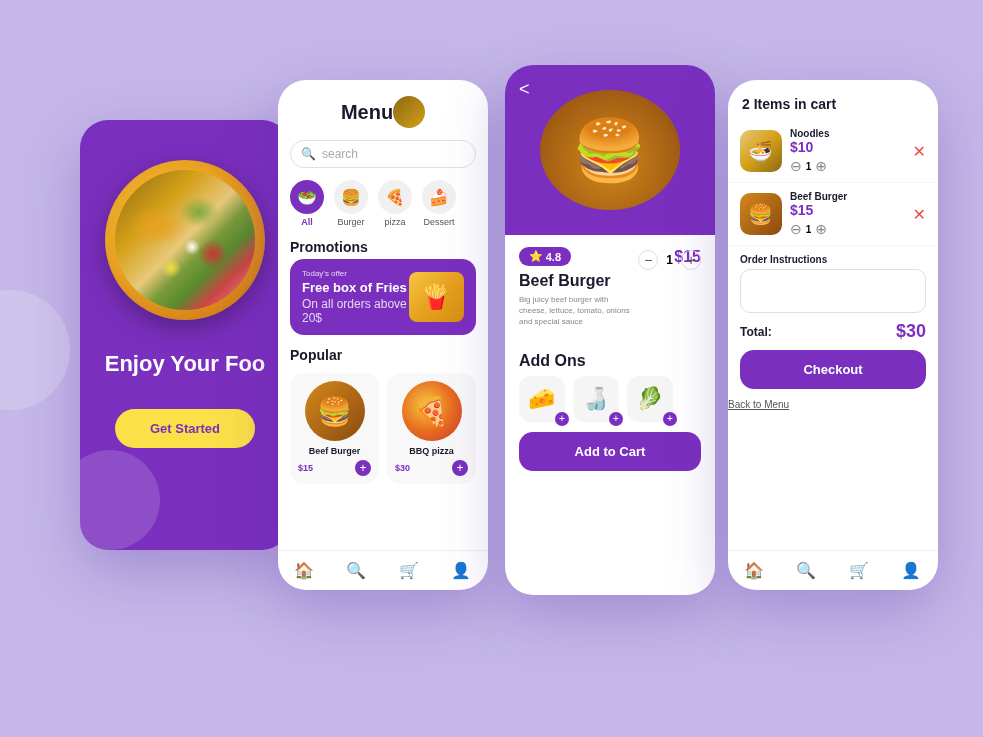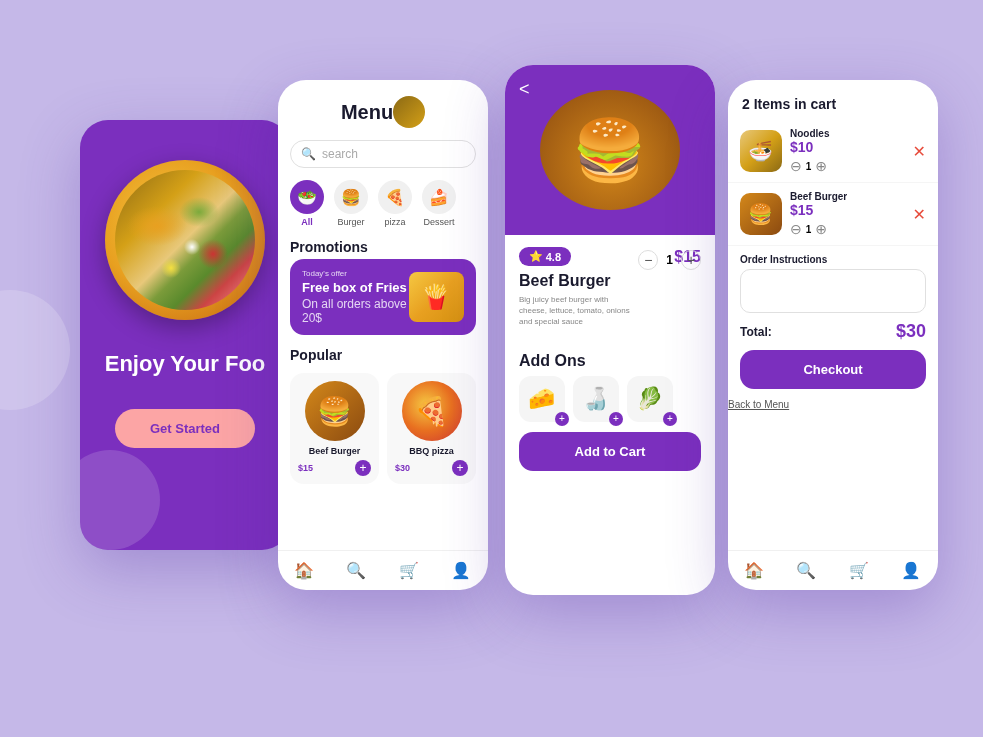--- a/index.html
+++ b/index.html
@@ -71,21 +71,21 @@
       color: white;
       font-size: 22px;
       font-weight: 800;
       margin-top: 30px;
       text-align: center;
       line-height: 1.3;
       padding: 0 15px;
     }
     .screen-welcome .get-started-btn {
       margin-top: 30px;
-      background: #fca5a5;
+      background: #fde047;
       color: #7b2fbe;
       border: none;
       border-radius: 30px;
       padding: 12px 35px;
       font-size: 13px;
       font-weight: 700;
       cursor: pointer;
     }
 
     

